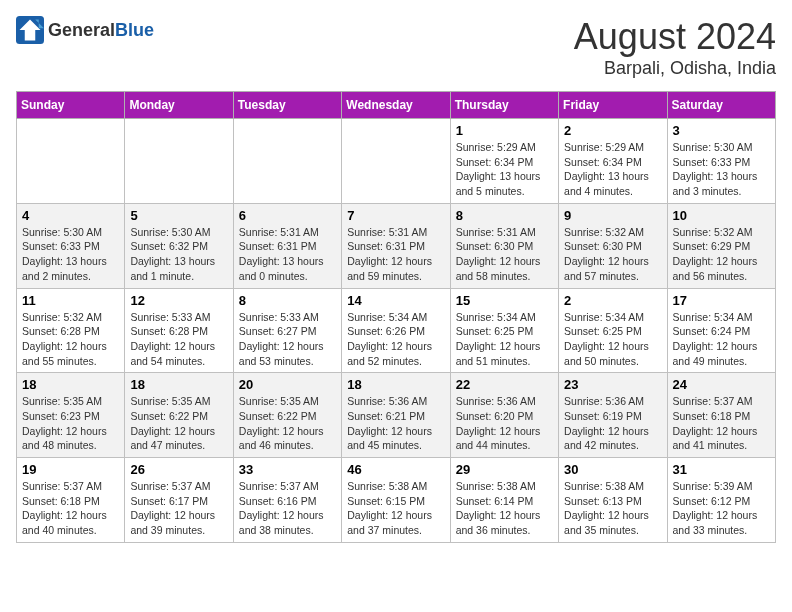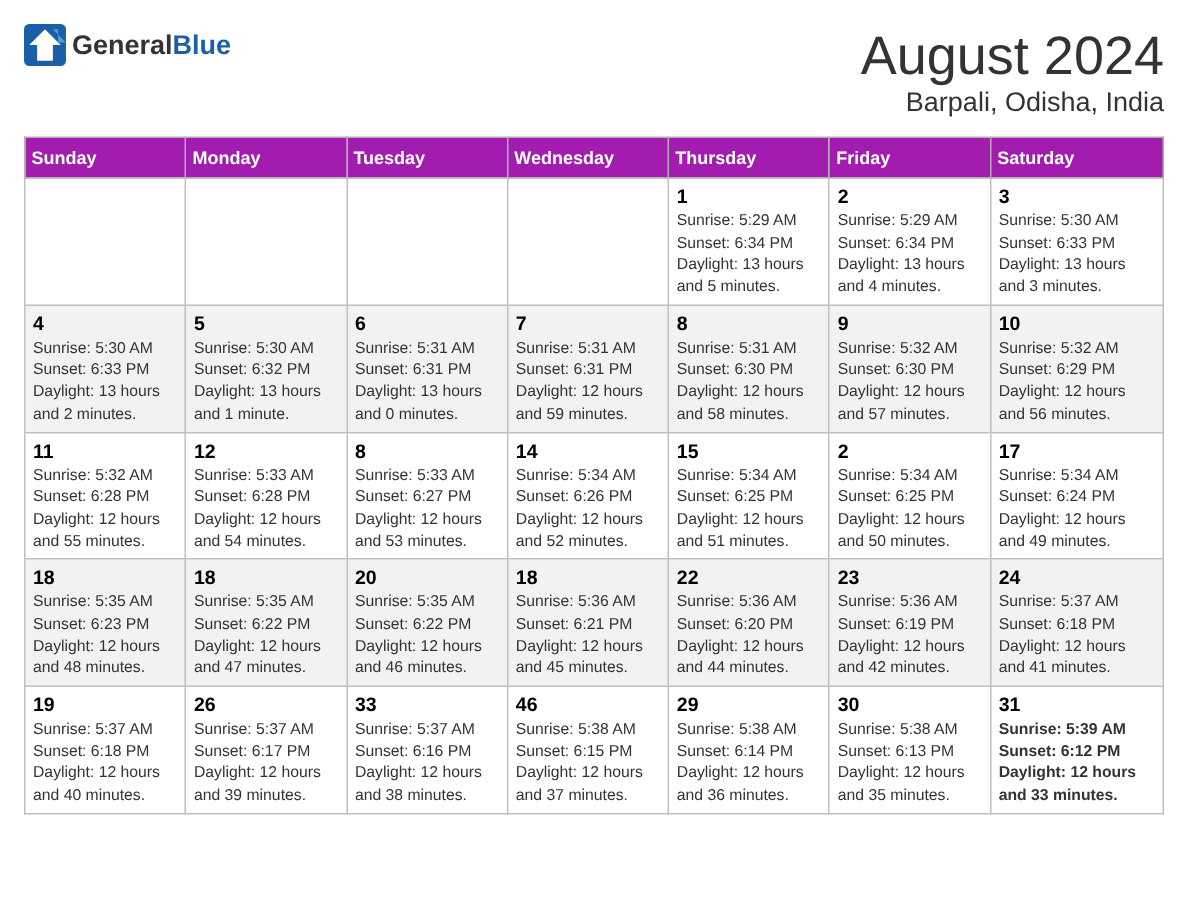--- a/index.html
+++ b/index.html
@@ -318,20 +318,20 @@
         </td>
         <td>
           <div class="day-number">30</div>
           <div class="day-info" style="white-space: pre-line;">Sunrise: 5:38 AM
 Sunset: 6:13 PM
 Daylight: 12 hours
 and 35 minutes.</div>
         </td>
         <td>
           <div class="day-number">31</div>
-          <div class="day-info" style="white-space: pre-line; font-weight: bold;">Sunrise: 5:39 AM
+          <div class="day-info" style="white-space: pre-line;">Sunrise: 5:39 AM
 Sunset: 6:12 PM
 Daylight: 12 hours
 and 33 minutes.</div>
         </td>
       </tr>
     </tbody>
 </table>
 
 </body></html>

